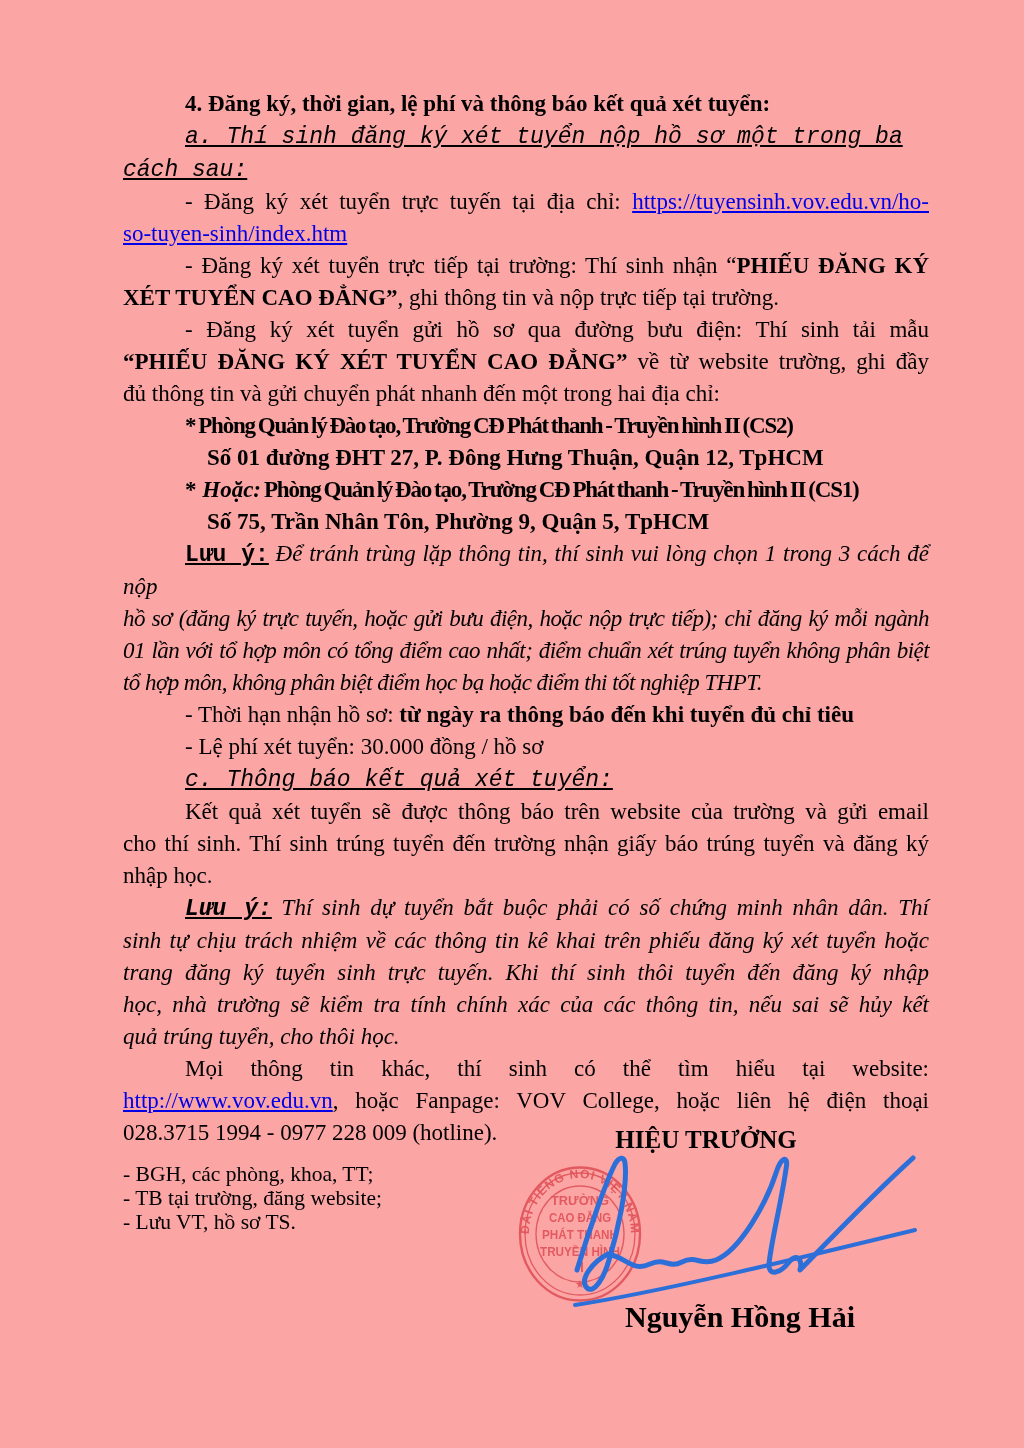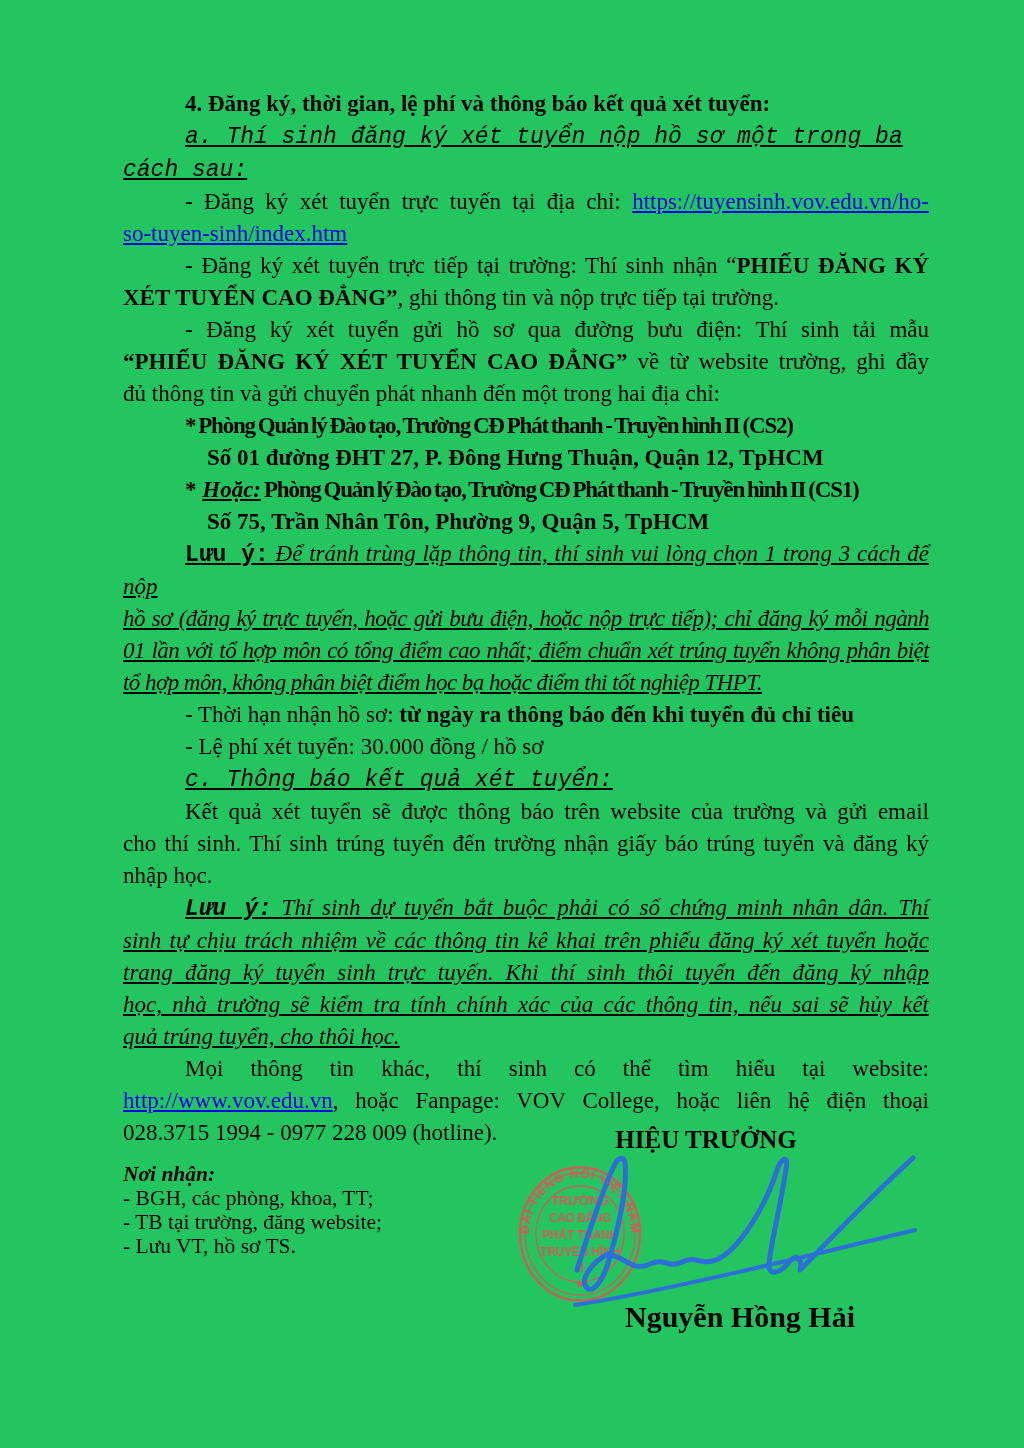--- a/index.html
+++ b/index.html
@@ -1,34 +1,34 @@
 <!DOCTYPE html>
 <html><head>
 <meta charset="utf-8">
 <style>
   html,body{margin:0;padding:0;background:#ffffff;}
   .page{
     position:relative;
     width:1024px;height:1448px;
-    background:#22c55e;
+    background:#fca5a5;
     font-family:"Liberation Serif","DejaVu Serif",serif;
     color:#000;
     overflow:hidden;
   }
   .doc-body{
     position:absolute;left:123px;top:88px;width:806px;
     font-size:23px;line-height:32px;
   }
   .line{text-align:left;white-space:normal;}
   .just{text-align:justify;text-align-last:justify;}
   .indent{text-indent:62px;}
   .addr{padding-left:62px;}
   .addr2{padding-left:84px;}
   .bold{font-weight:700;}
-  .italic{font-style:italic;text-decoration:underline;}
+  .italic{font-style:italic;}
   .underline{text-decoration:underline;font-family:Liberation Mono, monospace;}
   .link{color:#0000e8;text-decoration:underline;}
   .cond{letter-spacing:-1.2px;word-spacing:-1.6px;}
   .icond{letter-spacing:-0.55px;}
   .sig-title{
     position:absolute;left:556px;top:1126px;width:300px;
     text-align:center;font-weight:700;font-size:25px;
   }
   .recipients{
     position:absolute;left:123px;top:1162px;width:330px;
@@ -77,21 +77,20 @@
       <div class="line just"><span class="italic">học, nhà trường sẽ kiểm tra tính chính xác của các thông tin, nếu sai sẽ hủy kết</span></div>
       <div class="line"><span class="italic">quả trúng tuyển, cho thôi học.</span></div>
       <div class="line indent just"><span class="">Mọi thông tin khác, thí sinh có thể tìm hiểu tại website:</span></div>
       <div class="line just"><a class="link" href="#">http://www.vov.edu.vn</a><span class="">, hoặc Fanpage: VOV College, hoặc liên hệ điện thoại</span></div>
       <div class="line"><span class="">028.3715 1994 - 0977 228 009 (hotline).</span></div>
     </div>
 
   <div class="sig-title">HIỆU TRƯỞNG</div>
 
   <div class="recipients">
-    <div class="recipients-heading">Nơi nhận:</div>
     <div class="recipients-item">- BGH, các phòng, khoa, TT;</div>
     <div class="recipients-item">- TB tại trường, đăng website;</div>
     <div class="recipients-item">- Lưu VT, hồ sơ TS.</div>
   </div>
 
   <svg class="stamp-svg" width="128" height="140" viewBox="0 0 128 140">
     <g stroke="#e0545a" fill="none" opacity="0.92">
       <ellipse cx="62" cy="68" rx="60" ry="66.5" stroke-width="2.4"></ellipse>
       <ellipse cx="62" cy="68" rx="55" ry="61" stroke-width="1.3"></ellipse>
       <ellipse cx="62" cy="68" rx="44" ry="48" stroke-width="1.3"></ellipse>

